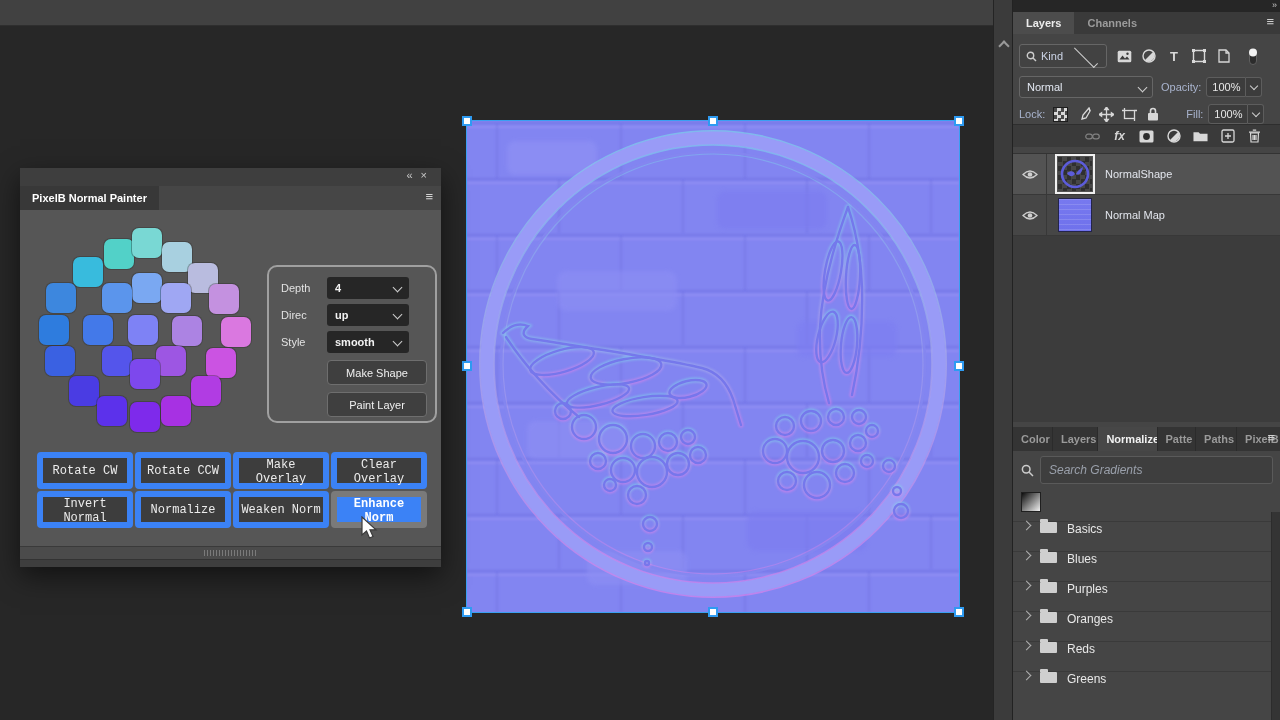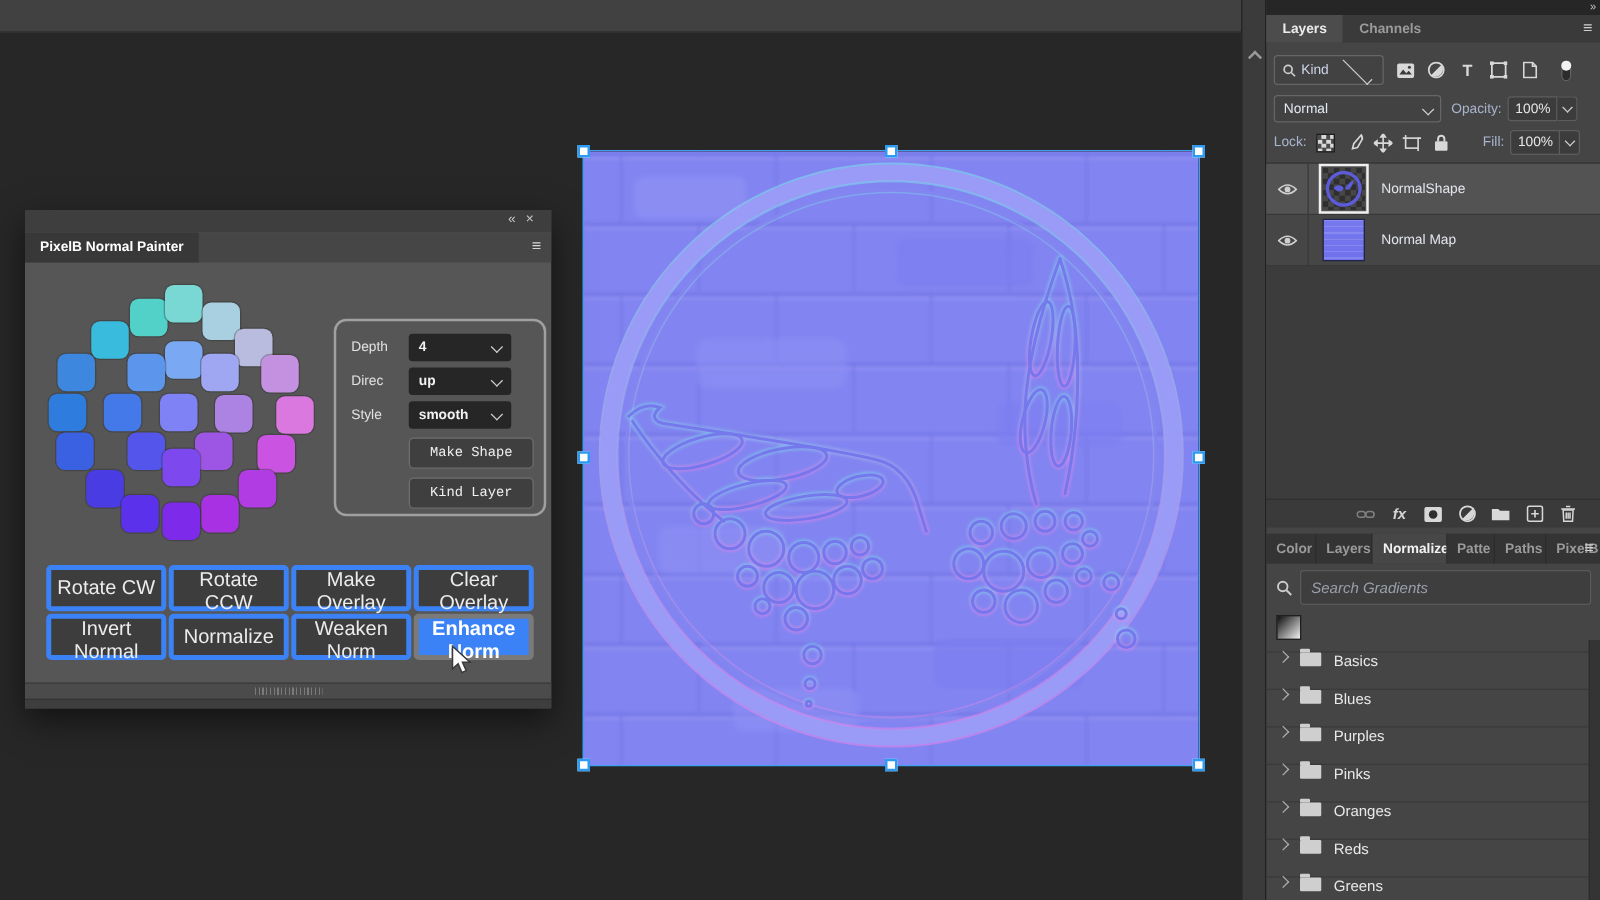--- a/index.html
+++ b/index.html
@@ -19,31 +19,31 @@
 
   
   #panel{left:20px;top:168px;width:421px;height:398px;background:#565656;box-shadow:0 10px 26px rgba(0,0,0,.55);z-index:20}
   #p-top{height:18px;background:#3e3e3e;position:relative}
   #p-top .wicons{position:absolute;right:6px;top:1px;font-size:11px;color:#c9c9c9;letter-spacing:8px}
   #p-tabrow{height:24px;background:#464646;position:relative}
   #p-tab{display:inline-block;height:24px;line-height:24px;padding:0 12px;background:#383838;color:#fff;font-size:11px;font-weight:bold}
   #p-menu{position:absolute;right:8px;top:3px;color:#d5d5d5;font-size:13px}
   #p-body{position:relative;height:336px}
   .swatch{position:absolute;width:30px;height:30px;border-radius:7px;box-shadow:0 0 0 1px rgba(40,40,40,.35)}
-  #ctrl{position:absolute;left:247px;top:45px;width:170px;height:158px;border:2px solid #a0a0a0;border-radius:10px;box-sizing:border-box;padding:10px 26px 0 12px}
+  #ctrl{position:absolute;left:247px;top:55px;width:170px;height:158px;border:2px solid #a0a0a0;border-radius:10px;box-sizing:border-box;padding:10px 26px 0 12px}
   .crow{display:flex;align-items:center;margin-bottom:5px}
   .clabel{width:46px;font-size:11px;color:#e2e2e2}
   .csel{flex:1;height:22px;background:#262626;border-radius:3px;color:#f2f2f2;font-size:11px;font-weight:bold;
         display:flex;align-items:center;padding:0 8px;position:relative}
   .csel .dn{position:absolute;right:8px;top:7px}
   .dn{width:6px;height:6px;border-right:1.6px solid #cfcfcf;border-bottom:1.6px solid #cfcfcf;transform:rotate(45deg)}
   .cbtn{display:block;margin:7px 0 0 46px;width:100px;height:25px;background:#3f3f3f;border:1px solid #6e6e6e;border-radius:4px;
-        color:#f0f0f0;font-size:11px;font-family:Liberation Mono, monospace;text-align:center;line-height:23px;box-sizing:border-box}
+        color:#f0f0f0;font-size:11px;font-family:Liberation Sans, sans-serif;text-align:center;line-height:23px;box-sizing:border-box}
   #actions{position:absolute;left:17px;top:242px;width:390px;display:grid;grid-template-columns:repeat(4,1fr);gap:2px}
-  .abtn{height:37px;background:#3d3d3d;border:4px solid #3b82f6;border-radius:4px;color:#ececec;font-size:16px;font-family:Liberation Sans, sans-serif;padding:0}
+  .abtn{height:37px;background:#3d3d3d;border:6px solid #3b82f6;border-radius:4px;color:#ececec;font-size:12px;font-family:Liberation Mono, monospace;padding:0}
   .abtn.active{background:#3b82f6;border-color:#7a7a7a;font-weight:bold;color:#fff}
   #p-grip{height:12px;background:#4b4b4b;border-top:1px solid #3a3a3a;display:flex;align-items:center;justify-content:center}
   #p-grip .dots{width:54px;height:6px;background:repeating-linear-gradient(90deg,#7a7a7a 0 1px,transparent 1px 3px)}
   #p-bottom{height:7px;background:#3e3e3e;border-top:1px solid #333}
 
   
   #rp{left:1012px;top:0;width:268px;height:720px;background:#454545;border-left:1px solid #222}
   #rp-strip{height:12px;background:#262626;text-align:right;font-size:9px;line-height:11px;color:#c5c5c5;padding-right:4px;box-sizing:border-box}
   #rp-tabs{height:22px;background:#3a3a3a;display:flex;align-items:center;position:relative}
   .rptab{padding:0 13px;line-height:22px;font-size:11px;font-weight:bold;color:#9b9b9b}
@@ -239,21 +239,21 @@
         </div>
       </div>
       <div class="crow">
         <span class="clabel">Style</span>
         <div class="csel">
           <span>smooth</span>
             <span class="dn"></span>
         </div>
       </div>
       <button class="cbtn">Make Shape</button>
-      <button class="cbtn">Kind Layer</button>
+      <button class="cbtn">Paint Layer</button>
     </div>
     <div id="actions">
         <button class="abtn">Rotate CW</button>
         <button class="abtn">Rotate CCW</button>
         <button class="abtn">Make Overlay</button>
         <button class="abtn">Clear Overlay</button>
         <button class="abtn">Invert Normal</button>
         <button class="abtn">Normalize</button>
         <button class="abtn">Weaken Norm</button>
         <button class="abtn active">Enhance Norm</button>
@@ -394,20 +394,61 @@
           <path d="M3.5 6 V4 a2.5 2.5 0 0 1 5 0 V6" fill="none" stroke="#d8d8d8" stroke-width="1.6"></path>
         </svg>
     </div>
     <span class="lbl" style="margin-left:26px">Fill:</span>
     <div class="vbox" style="margin-left:5px">100%</div>
     <div class="vdrop">
         <span class="dn"></span>
       </div>
   </div>
 
+  <div id="rp-fx">
+    <div class="xicon">
+      <svg width="16" height="9" viewBox="0 0 16 9" opacity="0.55">
+          <rect x="0.8" y="2" width="7" height="5" rx="2.5" fill="none" stroke="#bbb" stroke-width="1.3"></rect>
+          <rect x="8.2" y="2" width="7" height="5" rx="2.5" fill="none" stroke="#bbb" stroke-width="1.3"></rect>
+        </svg>
+    </div>
+    <div class="xicon">
+        <span class="fxtext">fx</span>
+      </div>
+    <div class="xicon">
+      <svg width="15" height="13" viewBox="0 0 15 13">
+          <rect x="0.5" y="0.5" width="14" height="12" rx="1.5" fill="#d8d8d8"></rect>
+          <circle cx="7.5" cy="6.5" r="3.4" fill="#2e2e2e"></circle>
+        </svg>
+    </div>
+    <div class="xicon">
+      <svg width="14" height="14" viewBox="0 0 14 14">
+          <circle cx="7" cy="7" r="6" fill="none" stroke="#d8d8d8" stroke-width="1.4"></circle>
+          <path d="M2.8 11.2 A6 6 0 0 0 11.2 2.8 Z" fill="#d8d8d8"></path>
+        </svg>
+    </div>
+    <div class="xicon">
+      <svg width="16" height="12" viewBox="0 0 16 12">
+          <path d="M0.5 2 H6 L7.5 3.5 H15.5 V11.5 H0.5 Z" fill="#d8d8d8"></path>
+        </svg>
+    </div>
+    <div class="xicon">
+      <svg width="14" height="14" viewBox="0 0 14 14">
+          <rect x="1" y="1" width="12" height="12" rx="1.5" fill="none" stroke="#d8d8d8" stroke-width="1.3"></rect>
+          <path d="M7 4 V10 M4 7 H10" stroke="#d8d8d8" stroke-width="1.3"></path>
+        </svg>
+    </div>
+    <div class="xicon">
+      <svg width="13" height="14" viewBox="0 0 13 14">
+          <path d="M2.5 4 H10.5 L10 13 H3 Z" fill="none" stroke="#d8d8d8" stroke-width="1.2"></path>
+          <path d="M1 3.2 H12 M4.8 1.2 H8.2 M5 6 V11 M6.5 6 V11 M8 6 V11" stroke="#d8d8d8" stroke-width="1.2" fill="none"></path>
+        </svg>
+    </div>
+  </div>
+
   <div id="rp-list">
     <div class="lrow sel">
       <div class="eyecell">
         <svg width="16" height="11" viewBox="0 0 16 11">
             <path d="M1 5.5 Q8 -1.5 15 5.5 Q8 12.5 1 5.5 Z" fill="none" stroke="#cfcfcf" stroke-width="1.3"></path>
             <circle cx="8" cy="5.5" r="2.3" fill="#cfcfcf"></circle>
           </svg>
       </div>
       <div class="thumbwrap">
           <div class="thumb shape">
@@ -423,61 +464,20 @@
       <div class="eyecell">
         <svg width="16" height="11" viewBox="0 0 16 11">
             <path d="M1 5.5 Q8 -1.5 15 5.5 Q8 12.5 1 5.5 Z" fill="none" stroke="#cfcfcf" stroke-width="1.3"></path>
             <circle cx="8" cy="5.5" r="2.3" fill="#cfcfcf"></circle>
           </svg>
       </div>
       <div class="thumbwrap">
           <div class="thumb map"></div>
         </div>
       <span class="lname">Normal Map</span>
-    </div>
-  </div>
-
-  <div id="rp-fx">
-    <div class="xicon">
-      <svg width="16" height="9" viewBox="0 0 16 9" opacity="0.55">
-          <rect x="0.8" y="2" width="7" height="5" rx="2.5" fill="none" stroke="#bbb" stroke-width="1.3"></rect>
-          <rect x="8.2" y="2" width="7" height="5" rx="2.5" fill="none" stroke="#bbb" stroke-width="1.3"></rect>
-        </svg>
-    </div>
-    <div class="xicon">
-        <span class="fxtext">fx</span>
-      </div>
-    <div class="xicon">
-      <svg width="15" height="13" viewBox="0 0 15 13">
-          <rect x="0.5" y="0.5" width="14" height="12" rx="1.5" fill="#d8d8d8"></rect>
-          <circle cx="7.5" cy="6.5" r="3.4" fill="#2e2e2e"></circle>
-        </svg>
-    </div>
-    <div class="xicon">
-      <svg width="14" height="14" viewBox="0 0 14 14">
-          <circle cx="7" cy="7" r="6" fill="none" stroke="#d8d8d8" stroke-width="1.4"></circle>
-          <path d="M2.8 11.2 A6 6 0 0 0 11.2 2.8 Z" fill="#d8d8d8"></path>
-        </svg>
-    </div>
-    <div class="xicon">
-      <svg width="16" height="12" viewBox="0 0 16 12">
-          <path d="M0.5 2 H6 L7.5 3.5 H15.5 V11.5 H0.5 Z" fill="#d8d8d8"></path>
-        </svg>
-    </div>
-    <div class="xicon">
-      <svg width="14" height="14" viewBox="0 0 14 14">
-          <rect x="1" y="1" width="12" height="12" rx="1.5" fill="none" stroke="#d8d8d8" stroke-width="1.3"></rect>
-          <path d="M7 4 V10 M4 7 H10" stroke="#d8d8d8" stroke-width="1.3"></path>
-        </svg>
-    </div>
-    <div class="xicon">
-      <svg width="13" height="14" viewBox="0 0 13 14">
-          <path d="M2.5 4 H10.5 L10 13 H3 Z" fill="none" stroke="#d8d8d8" stroke-width="1.2"></path>
-          <path d="M1 3.2 H12 M4.8 1.2 H8.2 M5 6 V11 M6.5 6 V11 M8 6 V11" stroke="#d8d8d8" stroke-width="1.2" fill="none"></path>
-        </svg>
     </div>
   </div>
 
   <div id="gtabs">
     <div class="gtab">Color</div>
       <div class="gtab">Layers</div>
       <div class="gtab active">Normalize</div>
       <div class="gtab">Patte</div>
       <div class="gtab">Paths</div>
       <div class="gtab">PixelB</div>
@@ -508,25 +508,20 @@
         <span class="fname">Blues</span>
       </div>
       <div class="frow">
         <span class="chevr"></span>
         <span class="fico"></span>
         <span class="fname">Purples</span>
       </div>
       <div class="frow">
         <span class="chevr"></span>
         <span class="fico"></span>
-        <span class="fname">Pinks</span>
-      </div>
-      <div class="frow">
-        <span class="chevr"></span>
-        <span class="fico"></span>
         <span class="fname">Oranges</span>
       </div>
       <div class="frow">
         <span class="chevr"></span>
         <span class="fico"></span>
         <span class="fname">Reds</span>
       </div>
       <div class="frow">
         <span class="chevr"></span>
         <span class="fico"></span>

